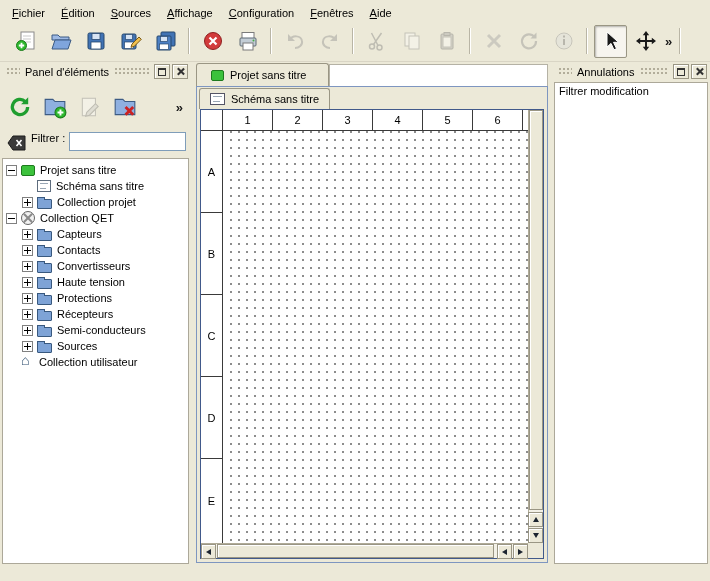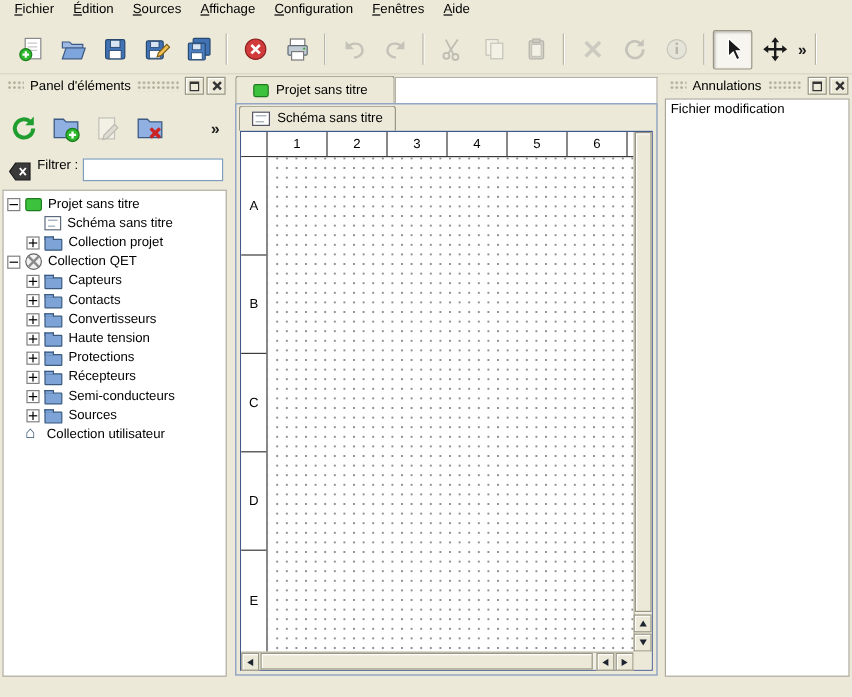--- a/index.html
+++ b/index.html
@@ -1,19 +1,19 @@
 <!DOCTYPE html>
 <html><head>
 <meta charset="utf-8">
 <style>
   html,body{margin:0;padding:0;background:#ece9d8}
   #window{position:relative;width:710px;height:581px;background:#ece9d8;font-family:"Liberation Sans",sans-serif;font-size:11px;color:#000;overflow:hidden}
 
   
-  #menubar{position:absolute;left:0;top:0;width:100%;height:21px;display:flex;align-items:flex-start;padding-left:4px;box-sizing:border-box}
+  #menubar{position:absolute;left:0;top:0;width:100%;height:21px;display:flex;align-items:flex-end;padding-left:4px;box-sizing:border-box}
   .menu-item{padding:2px 8px;cursor:default;white-space:nowrap}
   .menu-item::first-letter{text-decoration:underline}
 
   
   #toolbar{position:absolute;left:0;top:21px;width:100%;height:41px;display:flex;align-items:center;padding-left:8px;box-sizing:border-box;border-bottom:1px solid #d9d5c5}
   .tbtn{width:31px;height:31px;display:flex;align-items:center;justify-content:center;margin:0 1px;border:1px solid transparent;border-radius:2px;position:relative;flex:none}
   .tbtn.pressed{background:#f7f5ef;border:1px solid #9a9684;box-shadow:inset 1px 1px 2px rgba(0,0,0,.28)}
   .tsep{width:1px;height:26px;background:#b9b5a5;border-right:1px solid #fff;margin:0 5px;flex:none}
   .disabled{opacity:.38;filter:grayscale(1)}
   .chev{font-size:13px;font-weight:bold;color:#1a1a1a;padding:0 2px;flex:none}
@@ -451,17 +451,17 @@
       <span class="dock-title">Annulations</span>
       <span class="grip fill"></span>
       <span class="dock-btn">
           <span class="float-glyph"></span>
         </span>
       <span class="dock-btn">
           <span class="close-glyph"></span>
         </span>
     </div>
     <div id="undo-list">
-      <div class="list-item">Fichier modification</div>
+      <div class="list-item">Filtrer modification</div>
     </div>
   </div>
 
 </div>
 
 </body></html>

